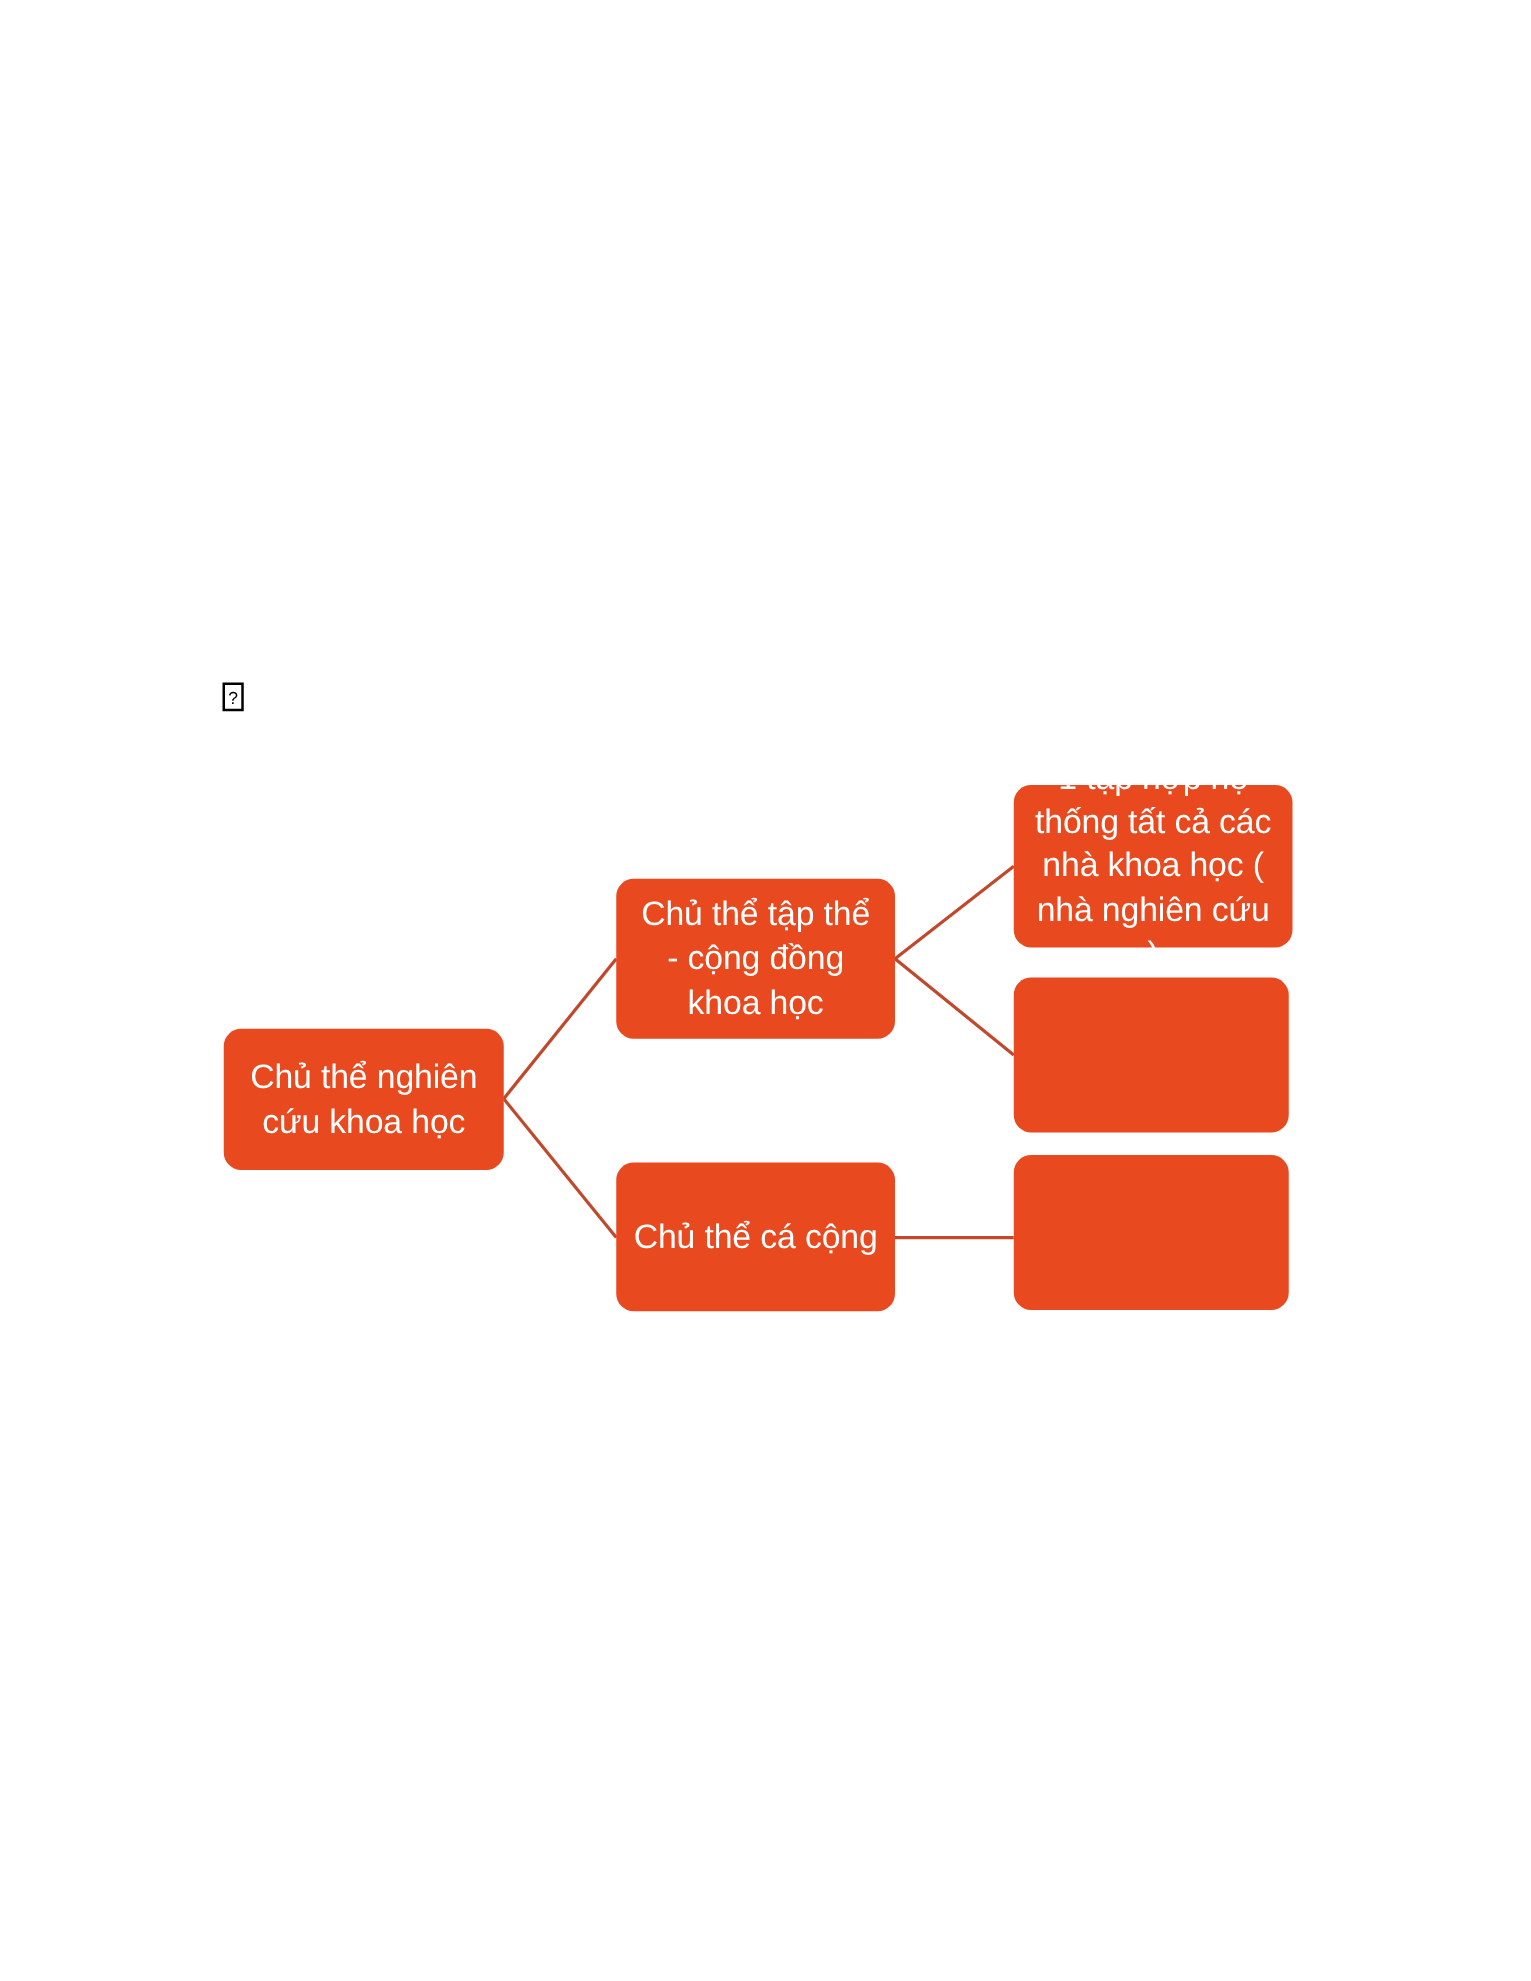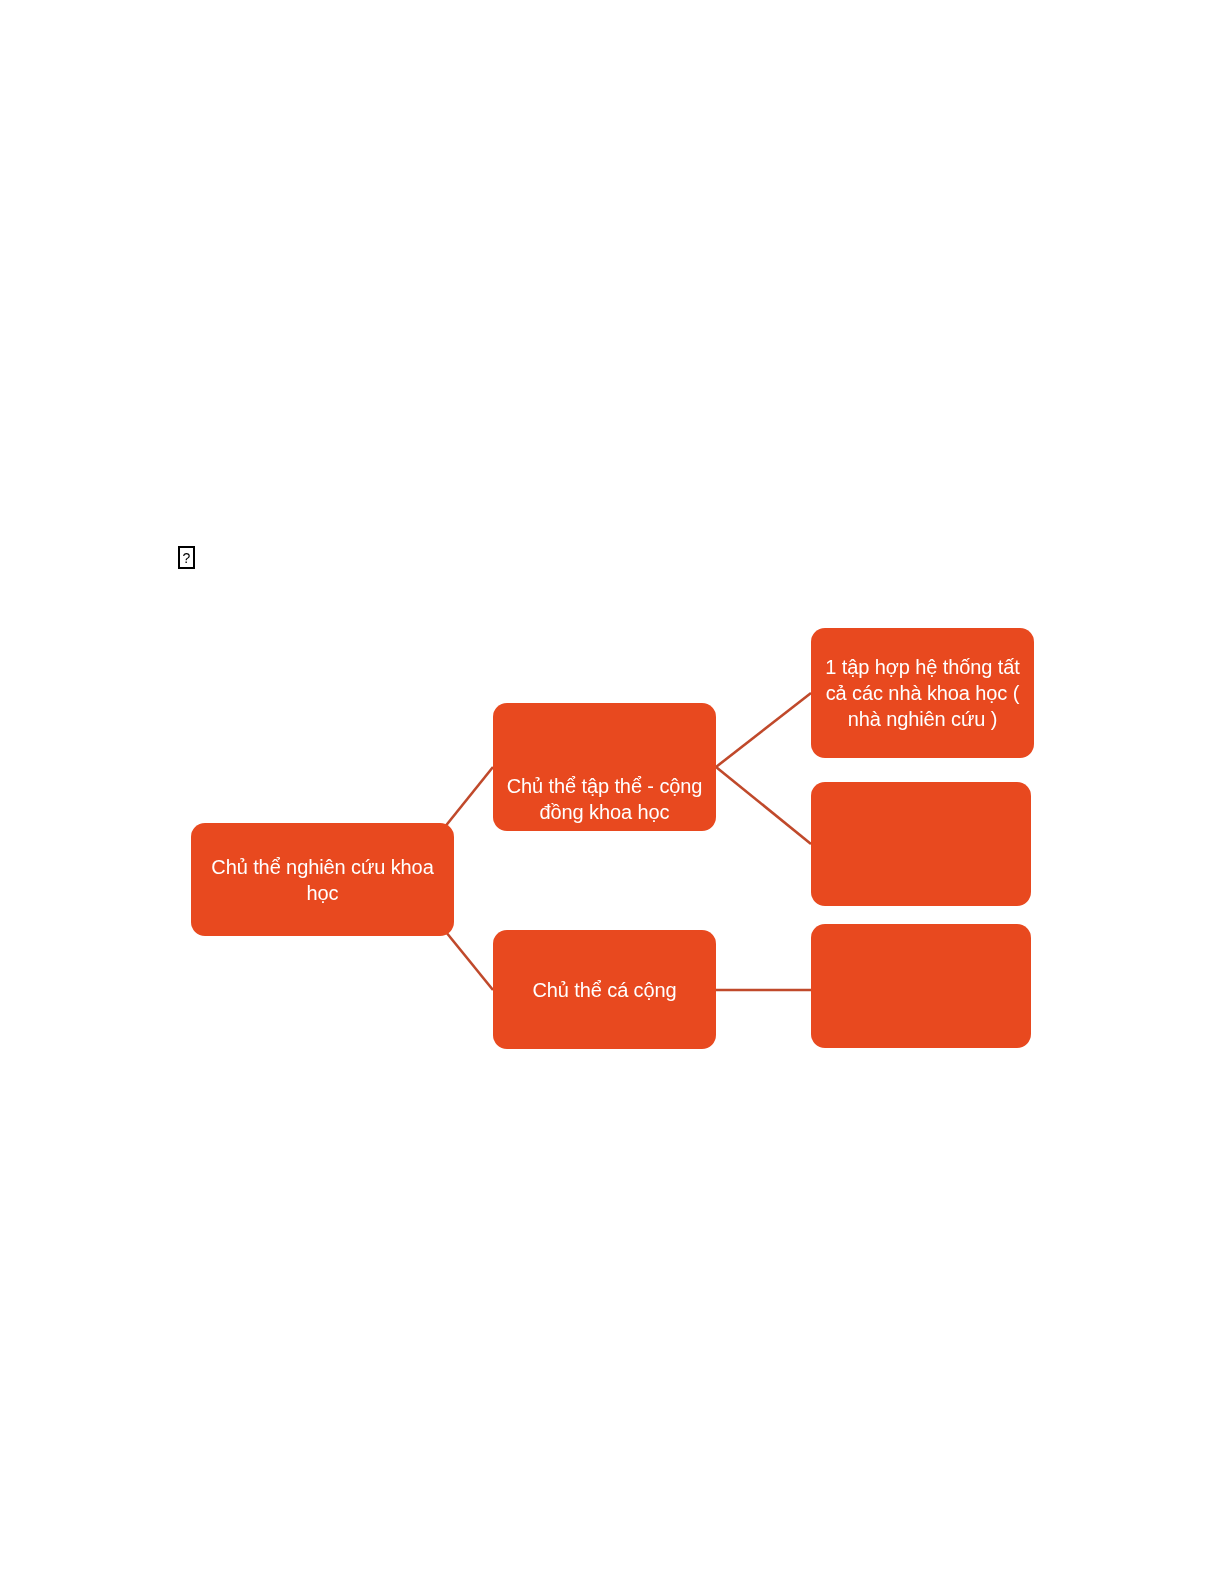--- a/index.html
+++ b/index.html
@@ -43,32 +43,32 @@
     justify-content: center;
     text-align: center;
     color: #ffffff;
     padding: 6px 12px;
   }
   .node-label {
     display: block;
     width: 100%;
     color: #ffffff;
     font-family: "Liberation Sans", sans-serif;
-    font-size: 20px;
+    font-size: 27px;
     line-height: 1.30;
     letter-spacing: -0.1px;
     text-align: center;
     white-space: pre-line;
   }
   .node-empty .node-label {
     min-height: 0;
   }
   
-  #node-root    { left: 191px; top: 823px;  width: 263px; height: 113px; }
-  #node-collective { left: 493px; top: 703px; width: 223px; height: 128px; align-items: flex-end; }
+  #node-root    { left: 179px; top: 823px;  width: 224px; height: 113px; }
+  #node-collective { left: 493px; top: 703px; width: 223px; height: 128px; }
   #node-individual { left: 493px; top: 930px; width: 223px; height: 119px; }
   #node-scientists { left: 811px; top: 628px; width: 223px; height: 130px; }
   #node-blank-1 { left: 811px; top: 782px;  width: 220px; height: 124px; }
   #node-blank-2 { left: 811px; top: 924px;  width: 220px; height: 124px; }
 
   #broken-image-placeholder {
     position: absolute;
     left: 178px;
     top: 546px;
     width: 17px;

